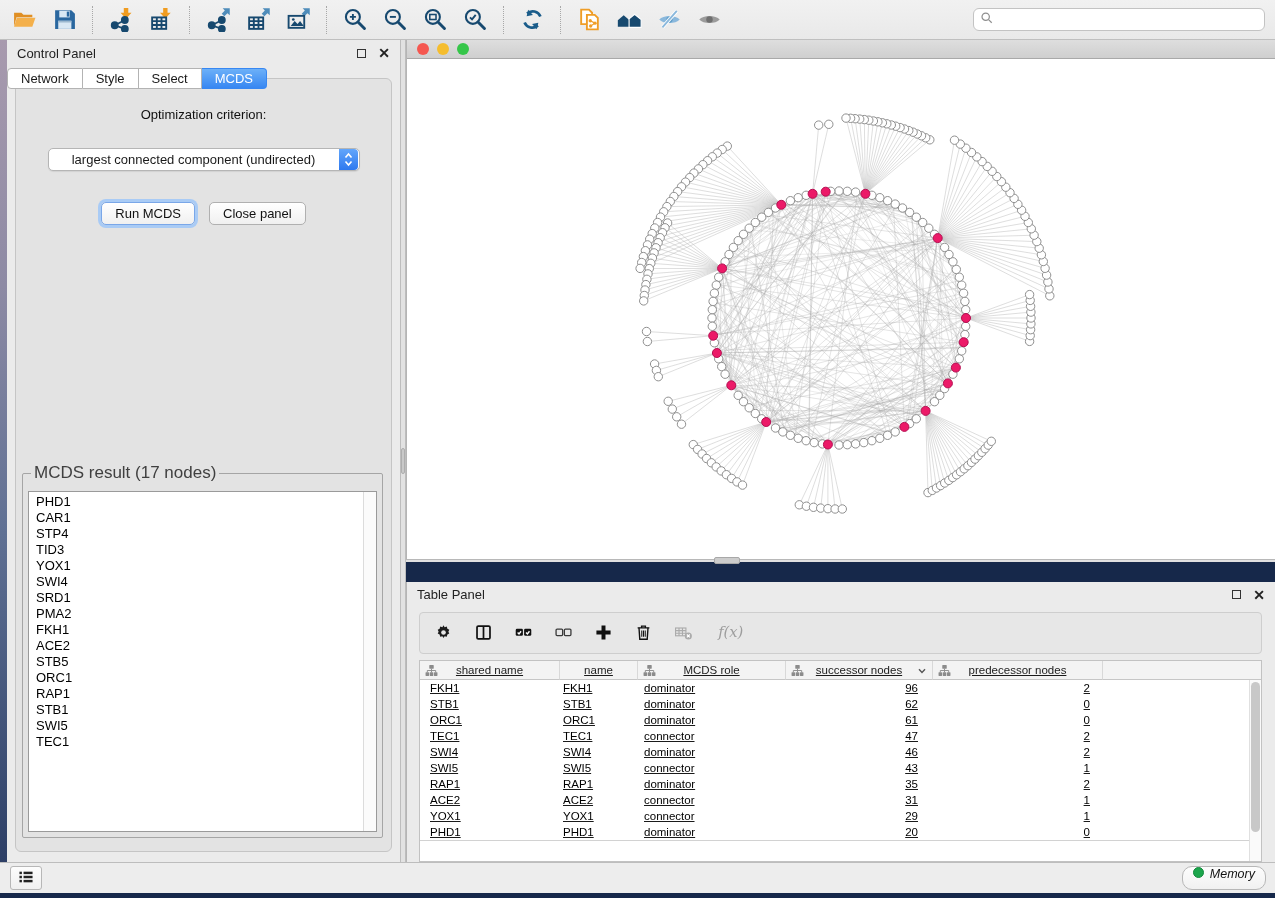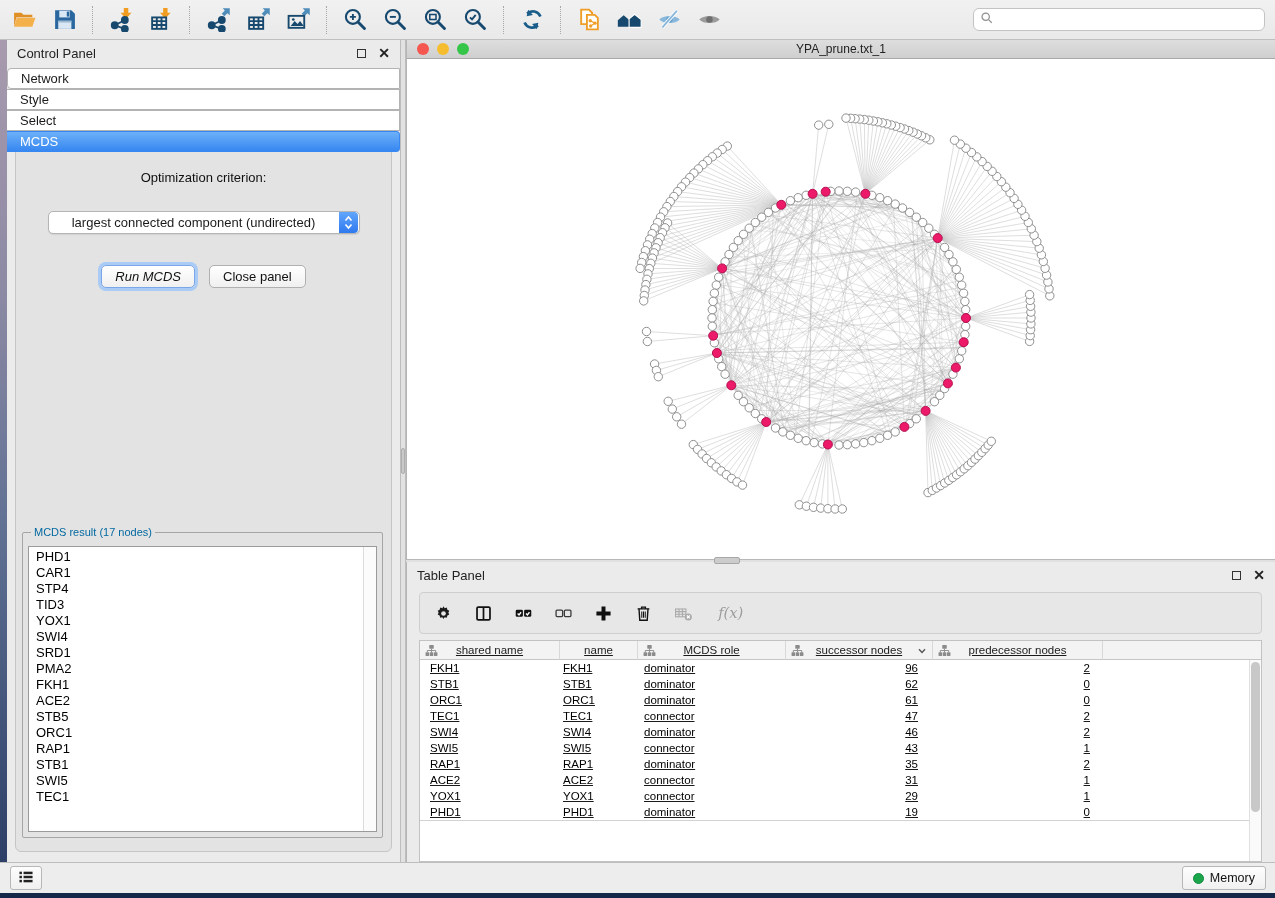--- a/index.html
+++ b/index.html
@@ -20,36 +20,36 @@
   
   .main { height:822px; display:flex; flex:0 0 auto; }
   .wallpaper-left { width:7px; background:linear-gradient(#a89aae 0%, #8d8aa4 30%, #5f7093 60%, #2d3f66 100%); }
 
   
   .control-panel { width:393px; background:#ebebeb; position:relative; display:flex; flex-direction:column; }
   .panel-header { height:26px; display:flex; align-items:center; padding:0 10px; font-size:13px; color:#222; flex:0 0 auto; }
   .panel-header .ph-title { flex:1; }
   .float-box { width:9px; height:9px; border:1.5px solid #333; display:inline-block; margin-right:12px; }
   .close-x { font-weight:bold; font-size:14px; color:#222; line-height:1; }
-  .cp-tabs { display:flex; justify-content:center; z-index:2; margin-top:2px;flex-direction:column; }
+  .cp-tabs { display:flex; justify-content:flex-start; z-index:2; margin-top:2px; }
   .tab-seg { background:#fff; border:1px solid #b3b3b3; border-left:none; padding:2px 13px; font-size:13px; height:21px; display:flex; align-items:center; }
   .tab-seg:first-child { border-left:1px solid #b3b3b3; border-radius:4px 0 0 4px; }
   .tab-seg:last-child { border-radius:0 4px 4px 0; }
   .tab-seg.active { background:linear-gradient(#6cb0f8,#3787f2); border-color:#3787f2; color:#fff; }
   .cp-inner { margin:-11px 8px 10px 8px; flex:1; background:#e3e3e3; border:1px solid #c5c5c5; border-radius:6px; position:relative; display:flex; flex-direction:column; align-items:center;gap:19px; }
   .opt-label { margin-top:28px; font-size:13px; color:#111; }
   .dropdown { margin-top:7px; width:312px; height:23px; background:#fff; border:1px solid #b5b5b5; border-radius:5px; display:flex; align-items:center; box-shadow:0 1px 1px rgba(0,0,0,.08); }
   .dropdown .dd-text { flex:1; text-align:center; font-size:13px; white-space:nowrap; overflow:hidden; }
   .dd-stepper { width:19px; height:21px; margin-right:1px; border-radius:0 4px 4px 0; background:linear-gradient(#62a6fb,#2e79ef); display:flex; flex-direction:column; align-items:center; justify-content:center; }
   .dd-stepper svg { width:11px; height:17px; }
   .btn-row { margin-top:12px; display:flex; gap:14px; }
   .aqua-btn { height:23px; padding:0 13px; background:linear-gradient(#ffffff,#f0f0f0); border:1px solid #b0b0b0; border-radius:5px; font-size:13px; font-family:"Liberation Sans",sans-serif; color:#111; }
-  .aqua-btn.focused { box-shadow:0 0 0 3px #a9cbf5; border-color:#7aa7e8;font-style:italic; }
+  .aqua-btn.focused { box-shadow:0 0 0 3px #a9cbf5; border-color:#7aa7e8; }
   .mcds-fieldset { position:absolute; left:6px; right:8px; top:384px; bottom:13px; border:1px solid #a5a5a5; border-radius:2px; padding:4px 5px 5px 5px; }
-  .mcds-fieldset legend { font-size:11px; color:#0369a1; padding:0 3px; margin-left:3px;margin-top:36px; }
+  .mcds-fieldset legend { font-size:17px; color:#404040; padding:0 3px; margin-left:3px;margin-top:36px; }
   .mcds-list-wrap { position:absolute; left:5px; right:5px; top:8px; bottom:5px; background:#fff; border:1px solid #9a9a9a; overflow:hidden; }
   .mcds-scroll { position:absolute; top:0; bottom:0; right:0; width:13px; background:#fbfbfb; border-left:1px solid #dcdcdc; }
   .mcds-list { list-style:none; padding:2px 0 0 7px; }
   .mcds-list li { font-size:13px; line-height:16px; color:#000; }
 
   .v-divider { width:6px; background:#e2e2e2; border-left:1px solid #bdbdbd; border-right:1px solid #bdbdbd; }
   .v-divider .grip { width:4px; height:26px; background:#c9c9c9; border:1px solid #aeaeae; border-radius:2px; margin:408px auto 0; }
 
   
   .right-col { width:869px; display:flex; flex-direction:column; }
@@ -58,21 +58,21 @@
   .lights { display:flex; gap:8px; position:absolute; left:10px; }
   .light { width:12px; height:12px; border-radius:50%; }
   .net-title { flex:1; text-align:center; font-size:12px; color:#222; }
   .net-canvas { flex:1; background:#fff; overflow:hidden; }
   .net-canvas svg { width:869px; height:500px; display:block; }
 
   .h-divider { height:3px; background:#e0e0e0; border-top:1px solid #b8b8b8; position:relative; }
   .h-divider .grip { position:absolute; left:308px; top:-3px; width:26px; height:7px; background:#cccccc; border:1px solid #a8a8a8; border-radius:2px; }
 
   
-  .table-panel { height:300px; background:#ebebeb; display:flex; flex-direction:column; border-left:1px solid #b5b5b5; }
+  .table-panel { height:300px; background:#ebebeb; display:flex; flex-direction:column; border-left:1px solid #b5b5b5;margin-top:20px; }
   .tp-toolbar { margin:4px 13px 0 12px; height:42px; background:#e7e7e7; border:1px solid #cecece; border-radius:4px; display:flex; align-items:center; padding-left:14px; gap:21px; flex:0 0 auto; }
   .tp-btn { border:none; background:transparent; display:flex; align-items:center; }
   .tp-btn svg { height:19px; }
   .tp-table { margin:6px 13px 0 12px; flex:1; background:#ffffff; border:1px solid #c2c2c2; position:relative; overflow:hidden;text-decoration:underline; }
   .tp-head { display:grid; grid-template-columns:139px 78px 148px 147px 170px 1fr; height:19px; }
   .th-cell { background:#f3f3f3; border-bottom:1px solid #c6c6c6; border-left:1px solid #d8d8d8; position:relative; display:flex; align-items:center; justify-content:center; font-size:11.5px; color:#222; }
   .th-cell:first-child { border-left:none; }
   .th-cell .col-ico { position:absolute; left:5px; top:3px; width:13px; height:13px; }
   .th-cell .sort-ico { position:absolute; right:5px; top:5px; width:10px; height:10px; }
   .tp-row { display:grid; grid-template-columns:139px 78px 148px 147px 170px 1fr; height:16px; }
@@ -81,21 +81,21 @@
   .td.c3 { text-align:right; padding-right:14px; } .td.c4 { text-align:right; padding-right:12px; }
   .rows-end { border-bottom:1px solid #d2d2d2; }
   .tp-scroll { position:absolute; right:0; top:19px; bottom:0; width:12px; background:#fafafa; border-left:1px solid #e0e0e0; }
   .tp-scroll .thumb { position:absolute; left:1px; right:1px; top:2px; height:150px; background:#c8c8c8; border-radius:5px; }
   .tp-tabs { height:28px; display:flex; justify-content:center; align-items:center; padding-top:3px; flex:0 0 auto; }
 
   
   .status-bar { height:31px; background:#ededed; border-top:1px solid #bdbdbd; display:flex; align-items:center; padding:0 9px 0 10px; flex:0 0 auto; }
   .sb-btn { width:32px; height:24px; background:linear-gradient(#fdfdfd,#f0f0f0); border:1px solid #b7b7b7; border-radius:3px; display:flex; align-items:center; justify-content:center; }
   .sb-btn svg { width:18px; height:18px; }
-  .memory-btn { margin-left:auto; height:24px; background:linear-gradient(#fdfdfd,#f1f1f1); border:1px solid #b7b7b7; border-radius:3px; display:flex; align-items:center; padding:0 10px; gap:6px; font-size:12.5px; color:#111; }
+  .memory-btn { margin-left:auto; height:24px; background:linear-gradient(#fdfdfd,#f1f1f1); border:1px solid #b7b7b7; border-radius:10px; display:flex; align-items:flex-start; padding:0 10px; gap:6px; font-size:12.5px; color:#111;font-style:italic; }
   .mem-dot { width:11px; height:11px; border-radius:50%; background:#1ca64c; border:1px solid #128a3c; }
   .wallpaper-bottom { height:5px; background:linear-gradient(90deg,#1c2f54,#32455f 30%,#22334f 55%,#3a4a66 80%,#1e3052); flex:1; }
 </style>
 </head>
 <body>
 
 <div class="screen">
 
   <div class="toolbar">
     <div class="tb-icons" id="main-toolbar-icons">
@@ -311,21 +311,20 @@
       </div>
 
     <div class="right-col">
       <div class="net-window">
         <div class="net-titlebar">
           <span class="lights">
             <span class="light" id="tl-close" style="background: rgb(245, 87, 80);"></span>
             <span class="light" id="tl-min" style="background: rgb(245, 189, 46);"></span>
             <span class="light" id="tl-zoom" style="background: rgb(53, 198, 73);"></span>
           </span>
-          <span class="net-title">YPA_prune.txt_1</span>
         </div>
         <div class="net-canvas">
           <svg id="net-svg" viewBox="0 0 869 500">
               <line x1="559.0" y1="259.0" x2="507.5" y2="156.9" stroke="#a8a8a8" stroke-width="0.6" opacity="0.5"></line>
               <line x1="559.0" y1="259.0" x2="451.9" y2="133.6" stroke="#a8a8a8" stroke-width="0.6" opacity="0.5"></line>
               <line x1="559.0" y1="259.0" x2="538.9" y2="190.4" stroke="#a8a8a8" stroke-width="0.6" opacity="0.5"></line>
               <line x1="559.0" y1="259.0" x2="553.9" y2="294.6" stroke="#a8a8a8" stroke-width="0.6" opacity="0.5"></line>
               <line x1="559.0" y1="259.0" x2="309.5" y2="225.5" stroke="#a8a8a8" stroke-width="0.6" opacity="0.5"></line>
               <line x1="559.0" y1="259.0" x2="359.9" y2="154.5" stroke="#a8a8a8" stroke-width="0.6" opacity="0.5"></line>
               <line x1="559.0" y1="259.0" x2="343.9" y2="350.5" stroke="#a8a8a8" stroke-width="0.6" opacity="0.5"></line>
@@ -1253,21 +1252,21 @@
                 <div class="td c1">YOX1</div>
                 <div class="td c2">connector</div>
                 <div class="td c3">29</div>
                 <div class="td c4">1</div>
                 <div class="td"></div>
               </div>
               <div class="tp-row">
                 <div class="td c0">PHD1</div>
                 <div class="td c1">PHD1</div>
                 <div class="td c2">dominator</div>
-                <div class="td c3">19</div>
+                <div class="td c3">20</div>
                 <div class="td c4">0</div>
                 <div class="td"></div>
               </div>
             </div>
           <div class="tp-scroll">
               <div class="thumb"></div>
             </div>
         </div>
       </div>
     </div>

